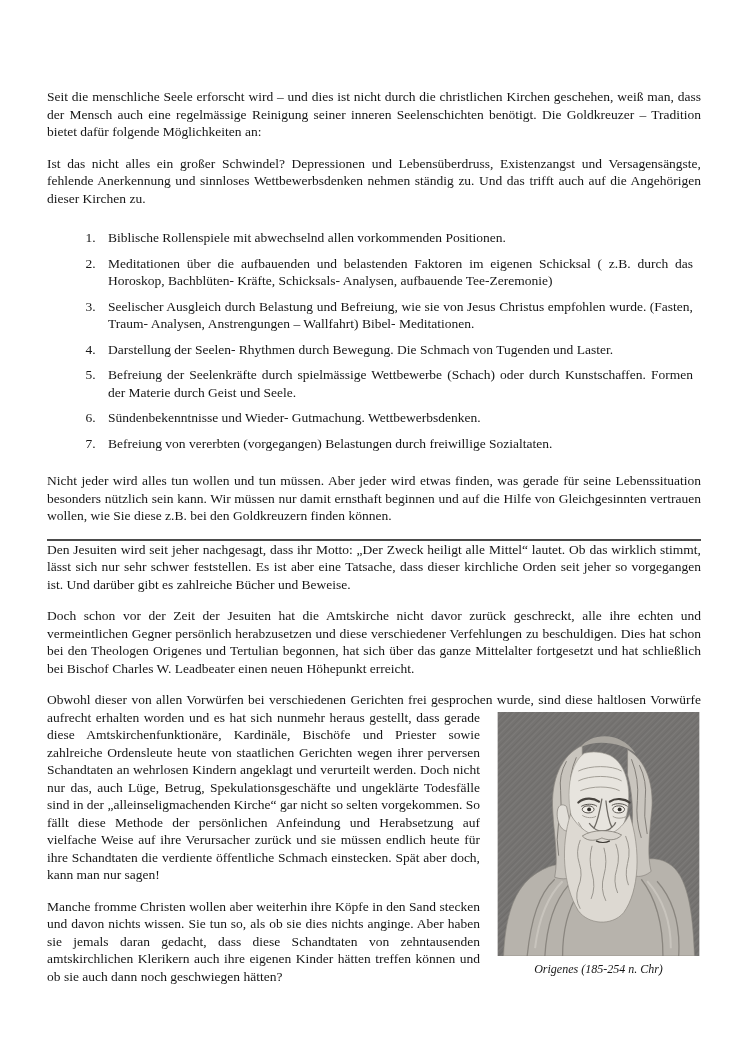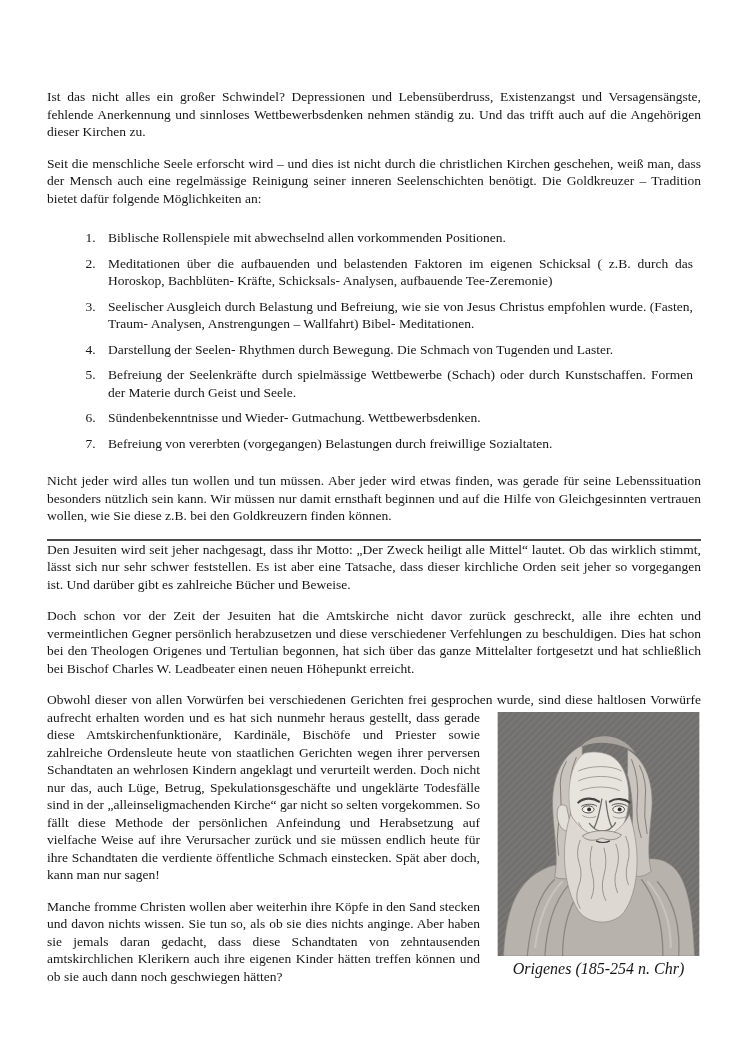--- a/index.html
+++ b/index.html
@@ -55,34 +55,34 @@
   }
   .figure svg {
     display: block;
     width: 205px;
     height: 244px;
   }
   .figure-caption {
     display: block;
     margin-top: 5px;
     font-style: italic;
-    font-size: 16px;
+    font-size: 12px;
     line-height: 16px;
     color: #161616;
     white-space: nowrap;
   }
 </style>
 </head>
 <body>
 
 <div class="page">
 
+  <p class="para">Seit die menschliche Seele erforscht wird – und dies ist nicht durch die christlichen Kirchen geschehen, weiß man, dass der Mensch auch eine regelmässige Reinigung seiner inneren Seelenschichten benötigt. Die Goldkreuzer – Tradition bietet dafür folgende Möglichkeiten an:</p>
+
   <p class="para">Ist das nicht alles ein großer Schwindel? Depressionen und Lebensüberdruss, Existenzangst und Versagensängste, fehlende Anerkennung und sinnloses Wettbewerbsdenken nehmen ständig zu. Und das trifft auch auf die Angehörigen dieser Kirchen zu.</p>
-
-  <p class="para">Seit die menschliche Seele erforscht wird – und dies ist nicht durch die christlichen Kirchen geschehen, weiß man, dass der Mensch auch eine regelmässige Reinigung seiner inneren Seelenschichten benötigt. Die Goldkreuzer – Tradition bietet dafür folgende Möglichkeiten an:</p>
 
   <ol class="doc-list">
     <li>Biblische Rollenspiele mit abwechselnd allen vorkommenden Positionen.</li>
     <li>Meditationen über die aufbauenden und belastenden Faktoren im eigenen Schicksal ( z.B. durch das Horoskop, Bachblüten- Kräfte, Schicksals- Analysen, aufbauende Tee-Zeremonie)</li>
     <li>Seelischer Ausgleich durch Belastung und Befreiung, wie sie von Jesus Christus empfohlen wurde. (Fasten, Traum- Analysen, Anstrengungen – Wallfahrt) Bibel- Meditationen.</li>
     <li>Darstellung der Seelen- Rhythmen durch Bewegung. Die Schmach von Tugenden und Laster.</li>
     <li>Befreiung der Seelenkräfte durch spielmässige Wettbewerbe (Schach) oder durch Kunstschaffen. Formen der Materie durch Geist und Seele.</li>
     <li>Sündenbekenntnisse und Wieder- Gutmachung. Wettbewerbsdenken.</li>
     <li>Befreiung von vererbten (vorgegangen) Belastungen durch freiwillige Sozialtaten.</li>
   </ol>

